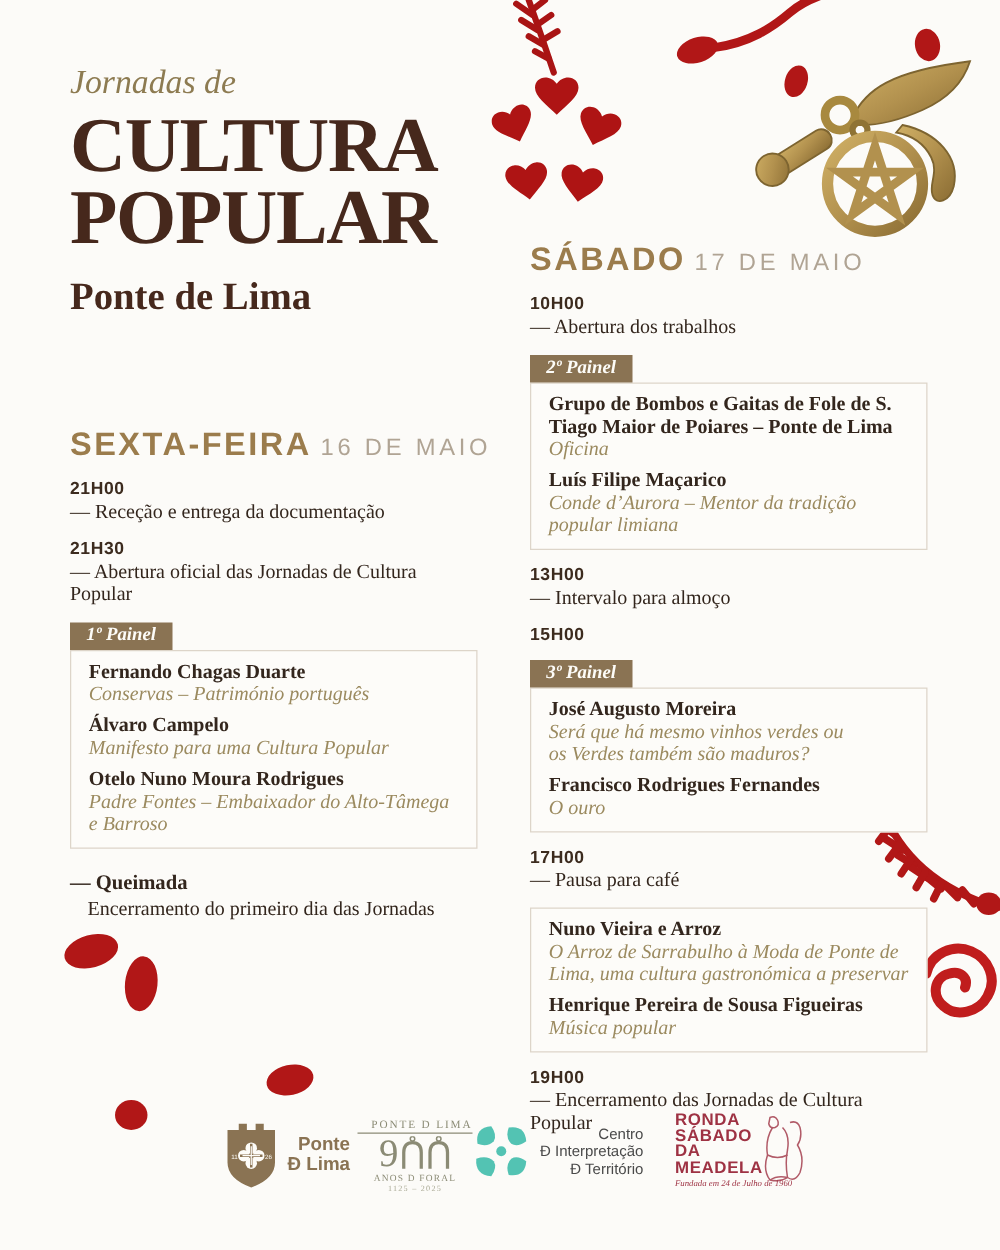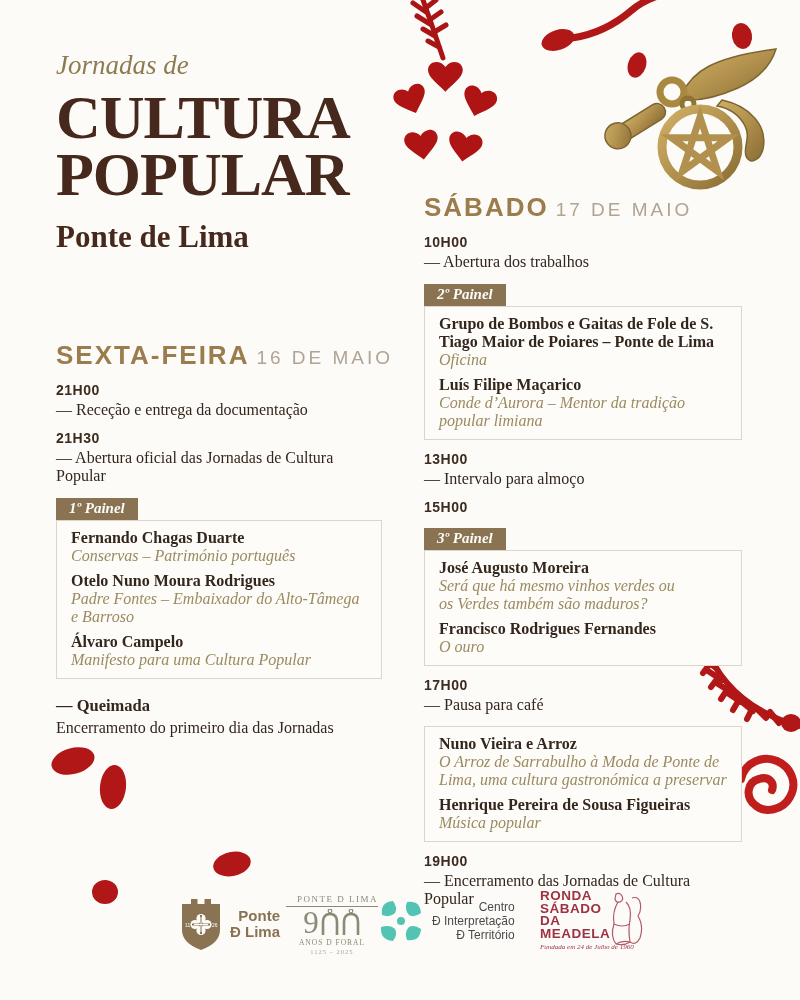--- a/index.html
+++ b/index.html
@@ -30,21 +30,21 @@
   .panel-badge{display:inline-block;background:#8a7353;color:#fdfcf8;font-style:italic;font-weight:700;
     font-size:15px;padding:2px 13px 3px;margin-top:13px;}
   .panel-box{border:1px solid #ddd5c9;background:#fdfcf9;padding:8px 14px 9px;}
   .panel-box.no-label{margin-top:12px;}
   .entry{margin-top:7px;}
   .entry:first-child{margin-top:0;}
   .entry-name{font-weight:700;font-size:16px;line-height:18px;color:#33261d;}
   .entry-topic{font-style:italic;font-size:16px;line-height:18px;color:#9b8a5f;}
   .closing{margin-top:17px;}
   .closing-title{font-weight:700;font-size:16.5px;}
-  .closing-desc{font-size:16px;margin-top:3px;}
+  .closing-desc{font-size:16px;margin-top:3px;margin-left:14px;}
 
   
   .logo{display:flex;align-items:center;gap:8px;text-align:right;}
   .logo1{left:180px;top:897px;}
   .logo1 .lg-text{font-family:"Liberation Sans",sans-serif;font-weight:700;font-size:15px;line-height:16px;color:#8a7353;}
   .logo2{left:286px;top:894px;width:92px;text-align:center;display:block;color:#8b8b75;font-family:"Liberation Serif",serif;}
   .logo2 .l2-top{font-size:9px;letter-spacing:1.5px;border-bottom:1px solid #8b8b75;padding-bottom:2px;text-align:right;}
   .logo2 .l2-big{display:flex;align-items:flex-end;justify-content:center;gap:2px;margin-top:2px;}
   .logo2 .l2-nine{font-size:31px;line-height:26px;}
   .logo2 .l2-bottom{font-size:7.5px;letter-spacing:1px;margin-top:2px;}
@@ -169,26 +169,26 @@
       <div class="slot-desc">— Abertura oficial das Jornadas de Cultura Popular</div>
     </div>
 
     <div class="panel-badge">1º Painel</div>
     <div class="panel-box">
       <div class="entry">
         <div class="entry-name">Fernando Chagas Duarte</div>
         <div class="entry-topic">Conservas – Património português</div>
       </div>
       <div class="entry">
+        <div class="entry-name">Álvaro Campelo</div>
+        <div class="entry-topic">Manifesto para uma Cultura Popular</div>
+      </div>
+      <div class="entry">
         <div class="entry-name">Otelo Nuno Moura Rodrigues</div>
         <div class="entry-topic">Padre Fontes – Embaixador do Alto-Tâmega e Barroso</div>
-      </div>
-      <div class="entry">
-        <div class="entry-name">Álvaro Campelo</div>
-        <div class="entry-topic">Manifesto para uma Cultura Popular</div>
       </div>
     </div>
 
     <div class="closing">
       <div class="closing-title">— Queimada</div>
       <div class="closing-desc">Encerramento do primeiro dia das Jornadas</div>
     </div>
   </section>
 
   <section class="abs col col-right">

